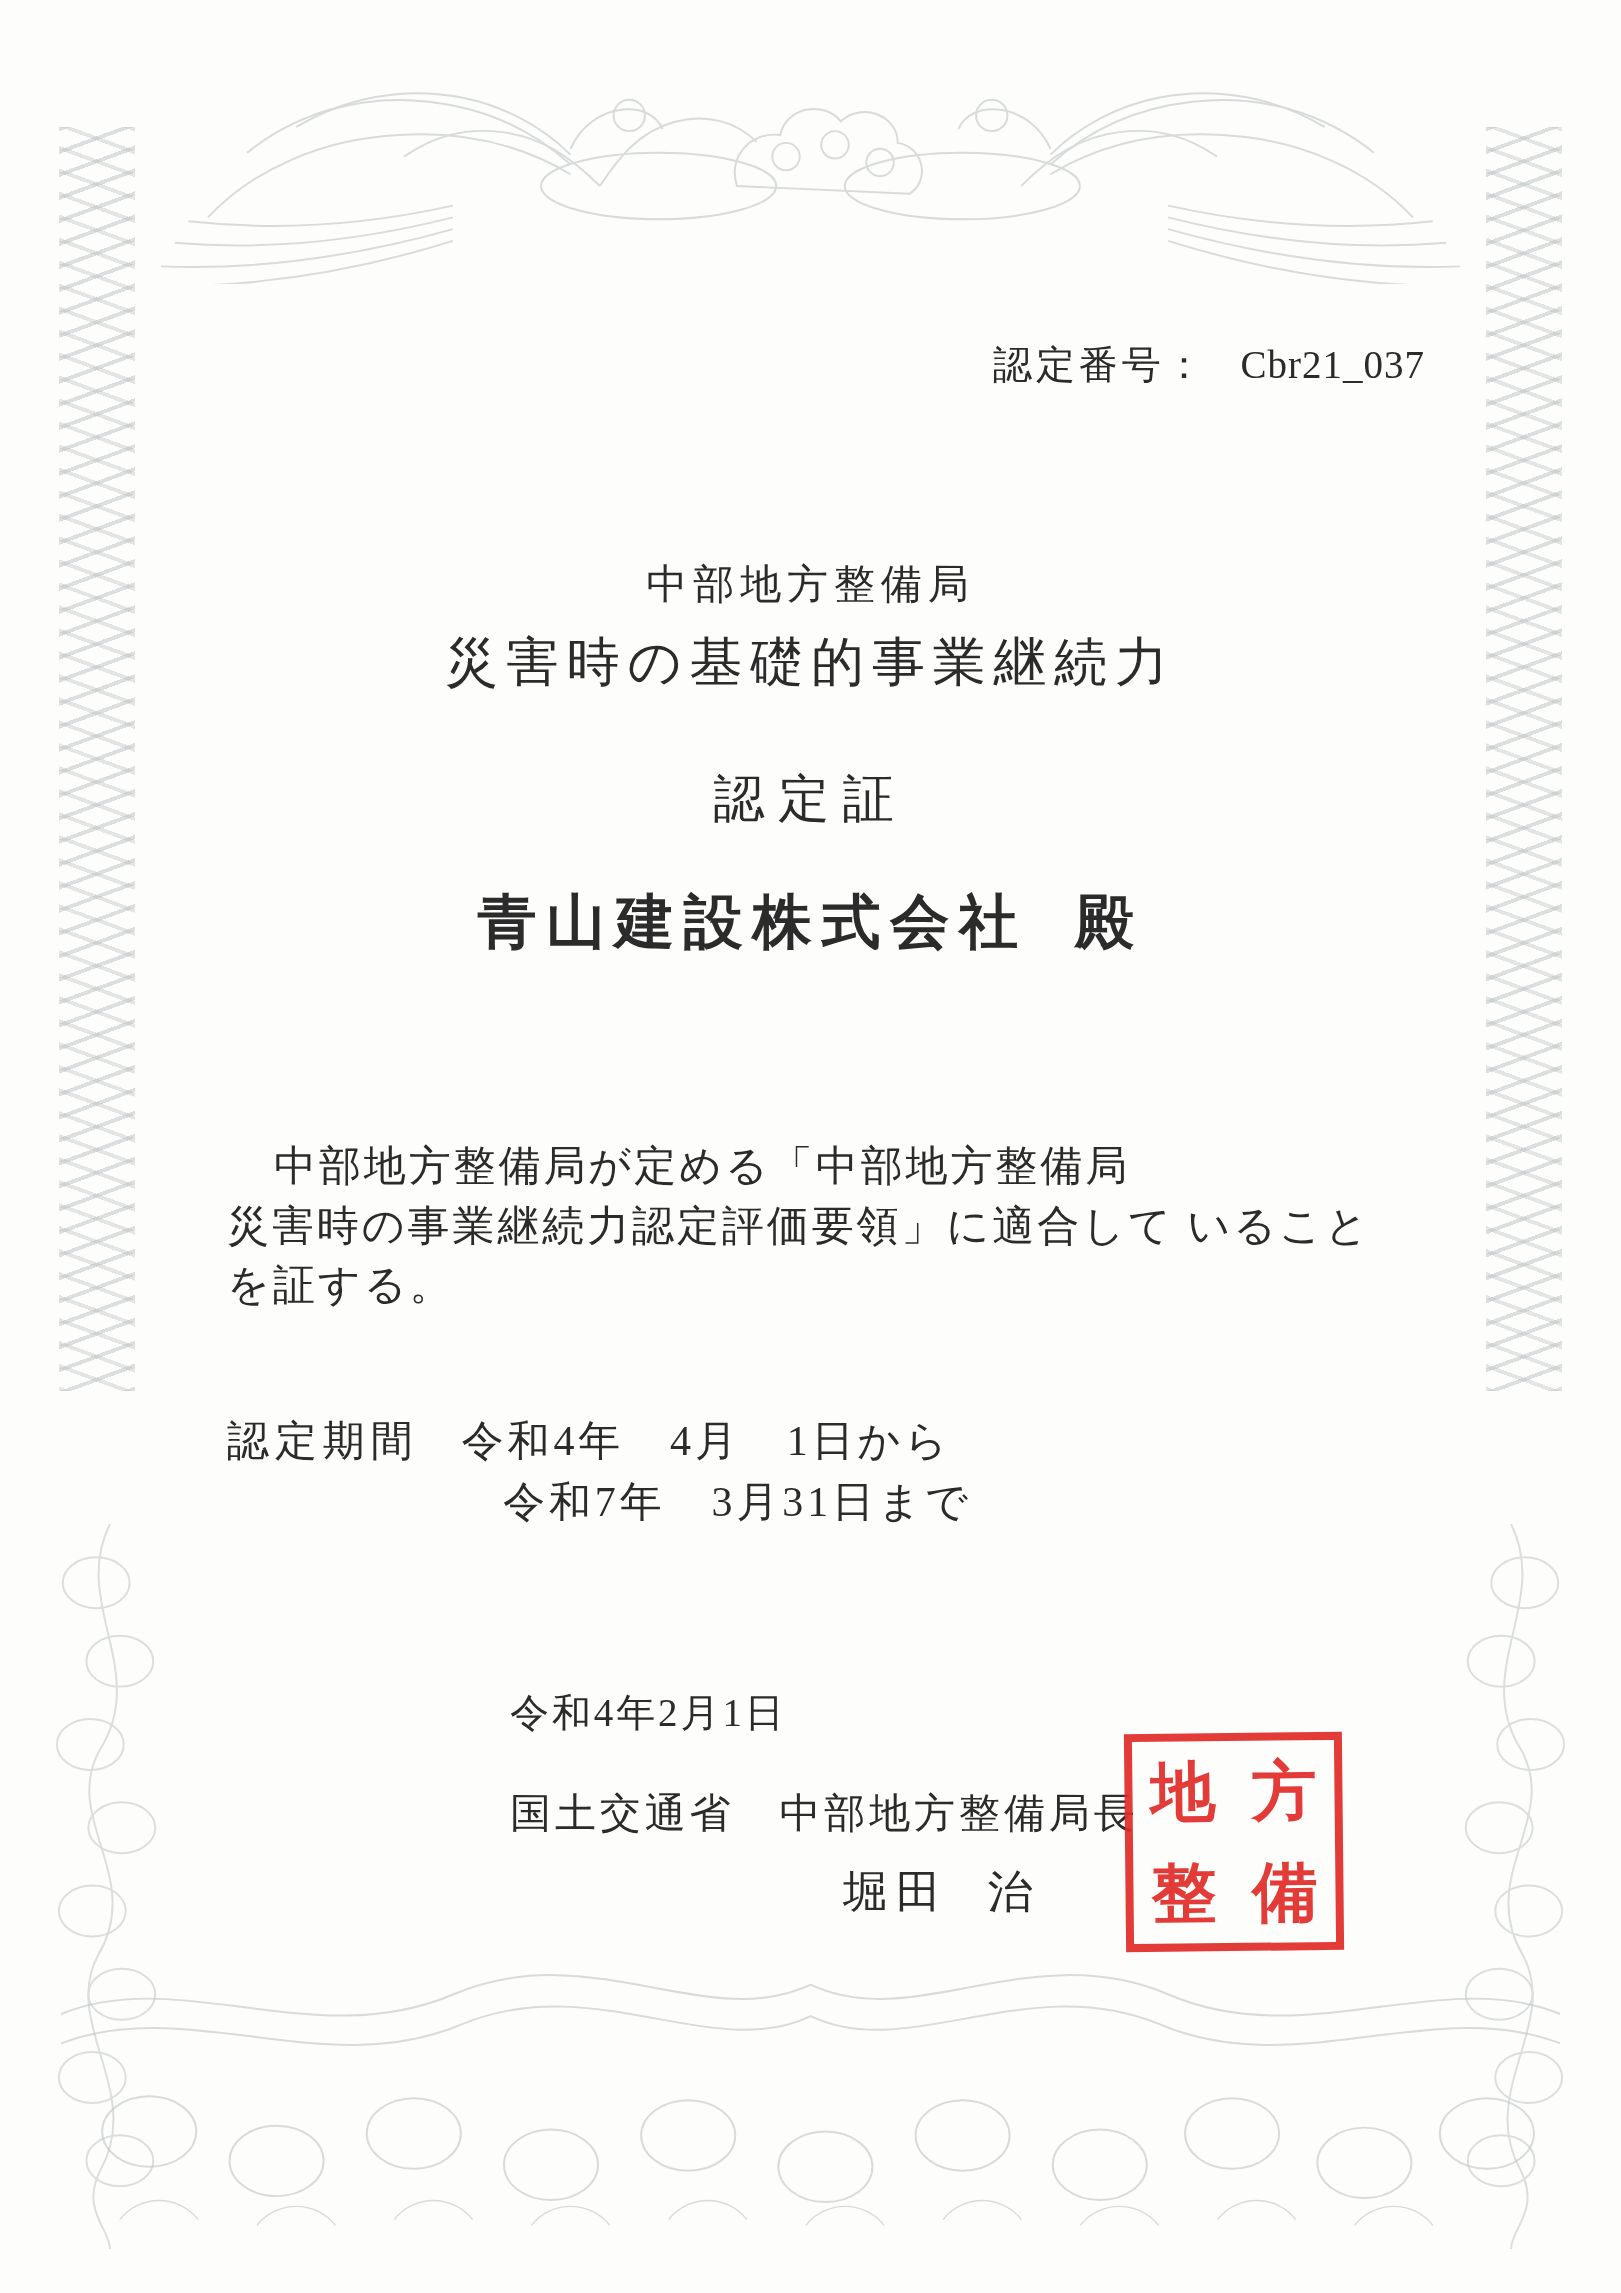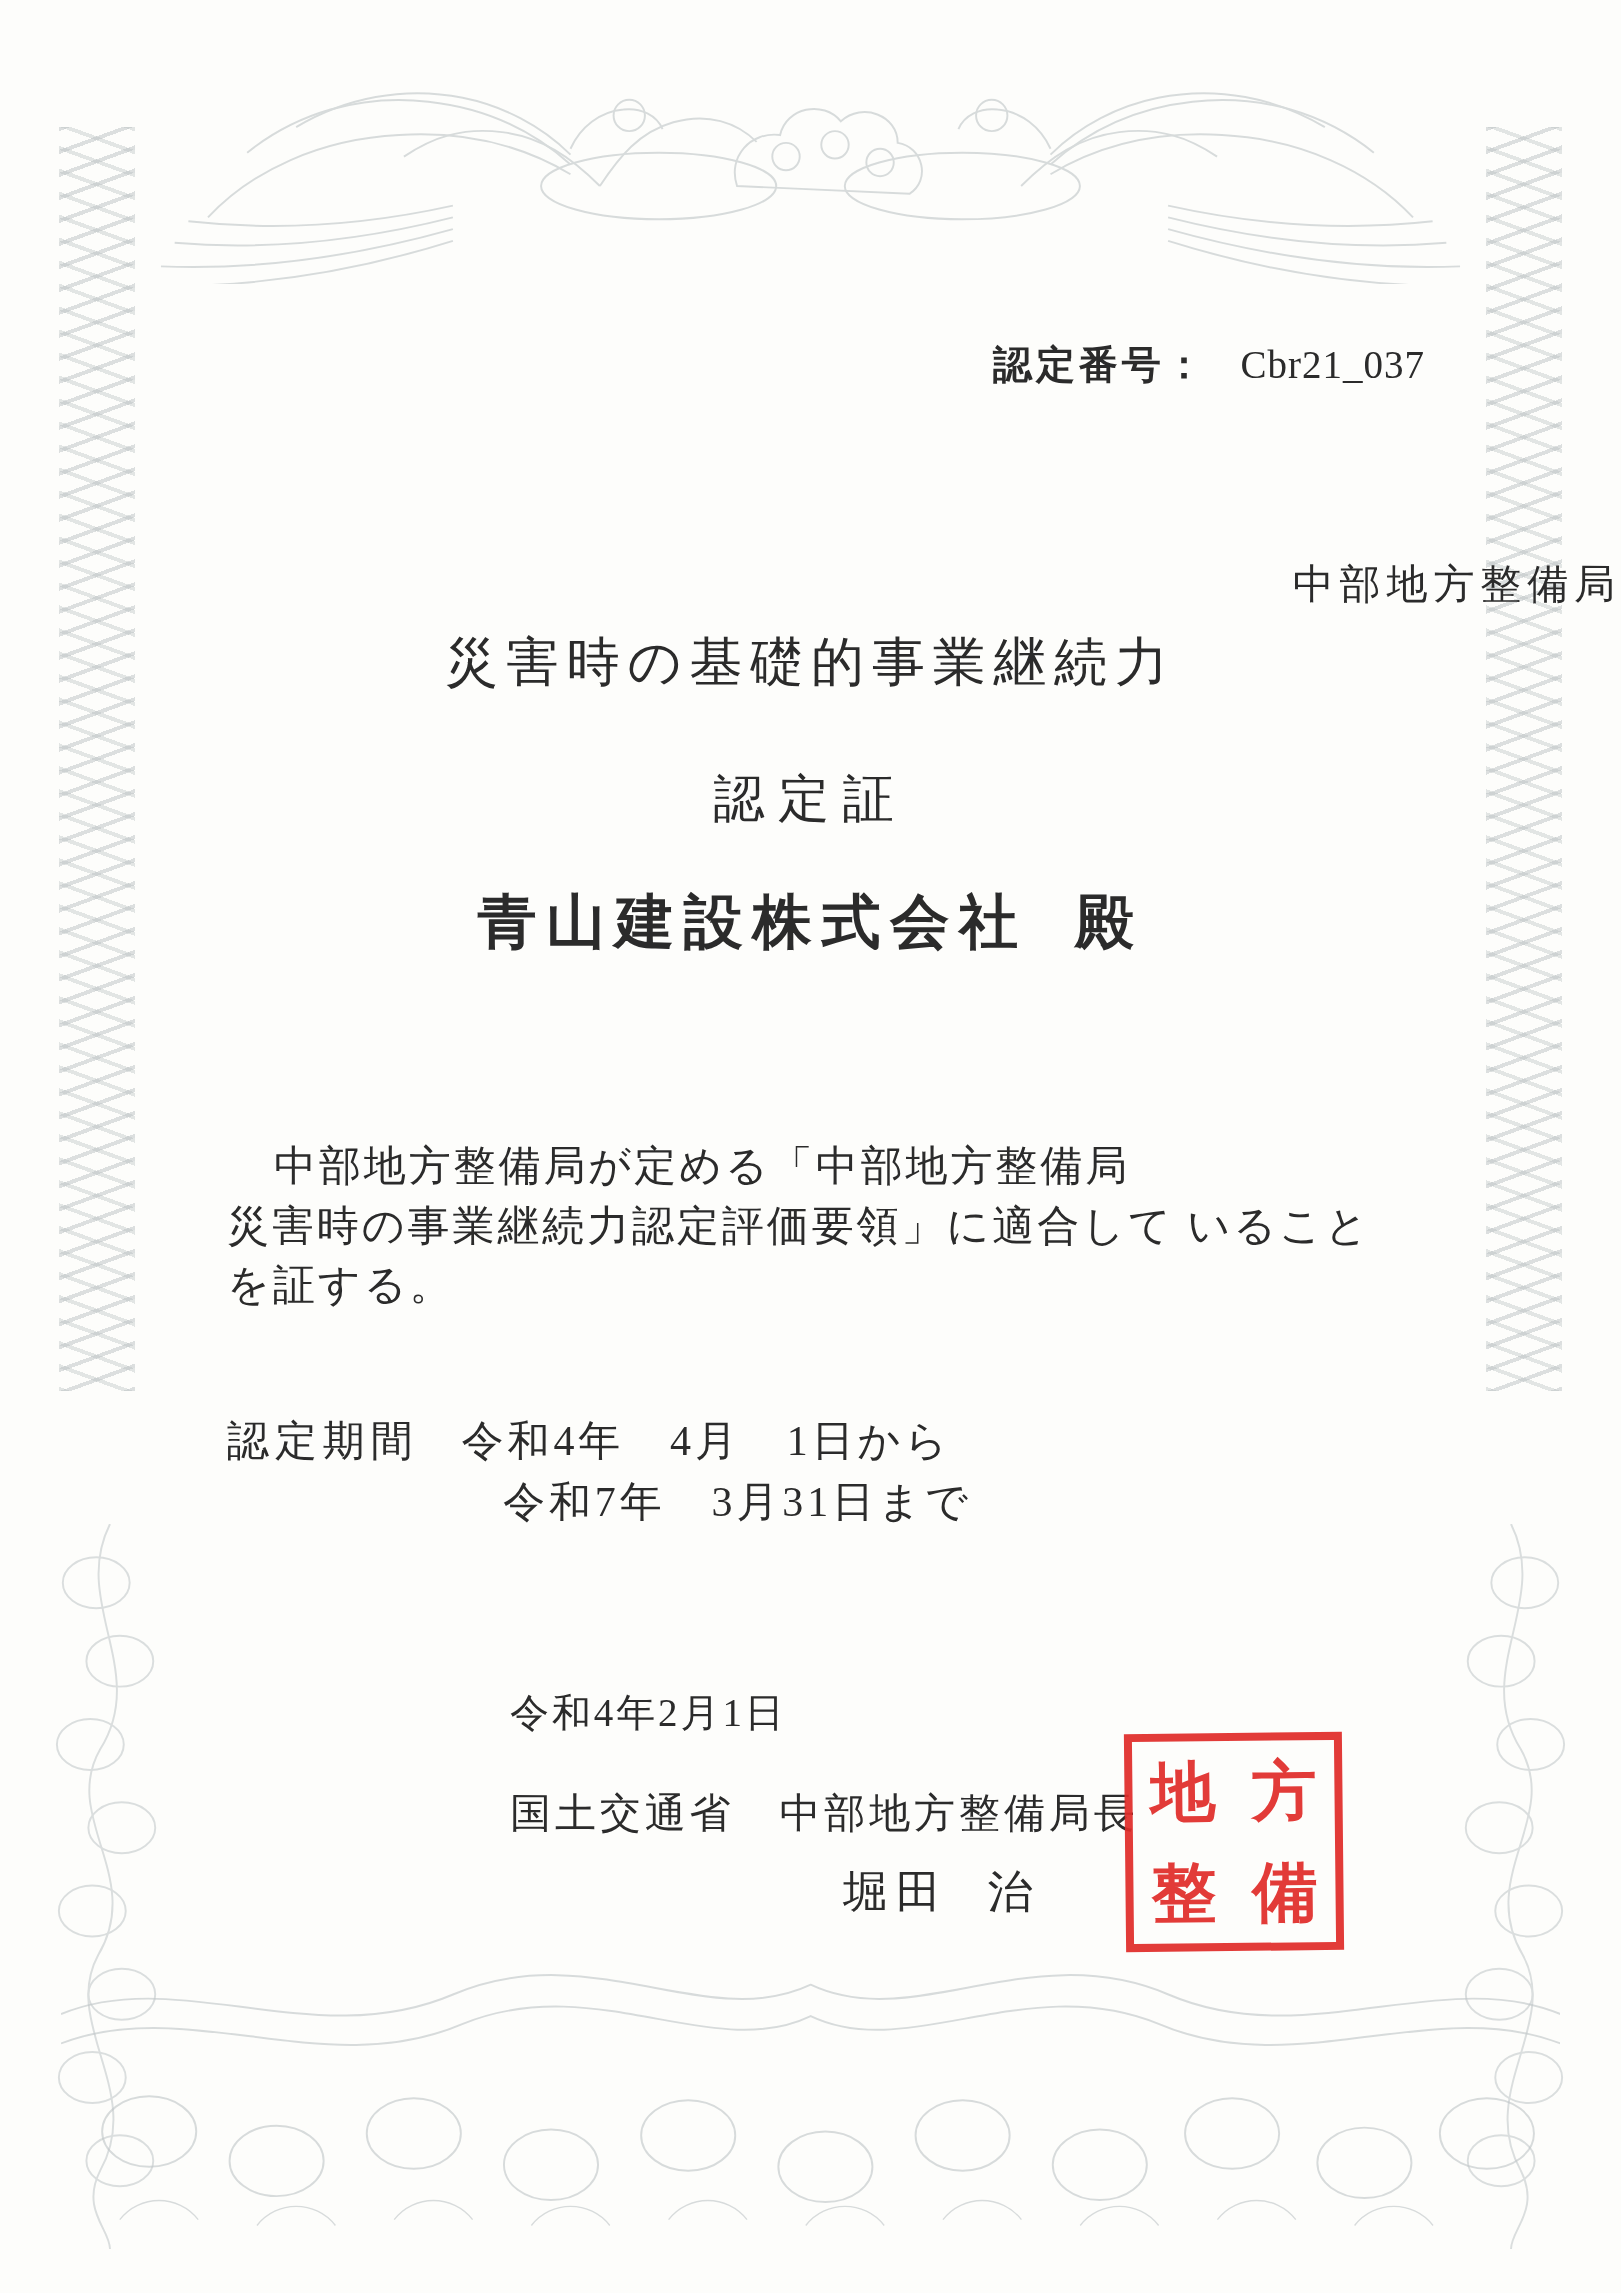--- a/index.html
+++ b/index.html
@@ -96,31 +96,31 @@
   }
 
   .cert-number {
     position: absolute;
     right: 196px;
     top: 338px;
     font-size: 39px;
     letter-spacing: 2px;
     white-space: nowrap;
   }
-  .cert-number .label { letter-spacing: 3.9px; font-weight: bold; }
+  .cert-number .label { letter-spacing: 3.9px; }
   .cert-number .value {
     margin-left: 33px;
     font-family: "Liberation Serif", serif;
     letter-spacing: 1px;
   }
 
   .issuer-line {
     position: absolute;
     width: 100%;
-    text-align: right;
+    text-align: center;
     top: 557px;
     font-size: 41px;
     letter-spacing: 5.9px;
   }
   .main-title {
     position: absolute;
     width: 100%;
     text-align: center;
     top: 627px;
     font-size: 53px;

